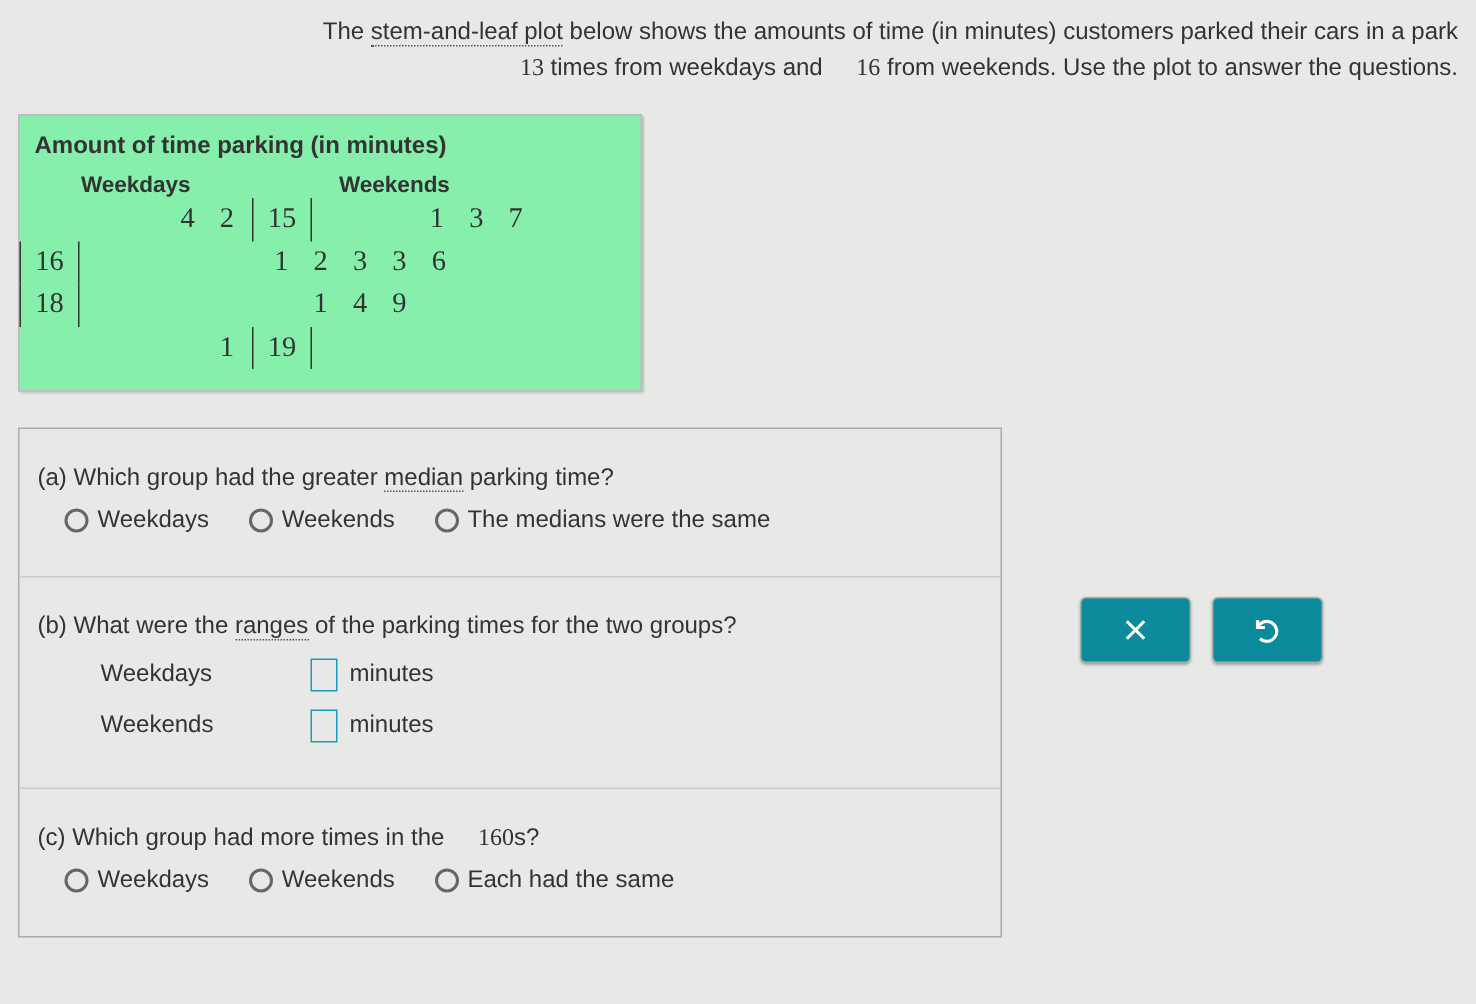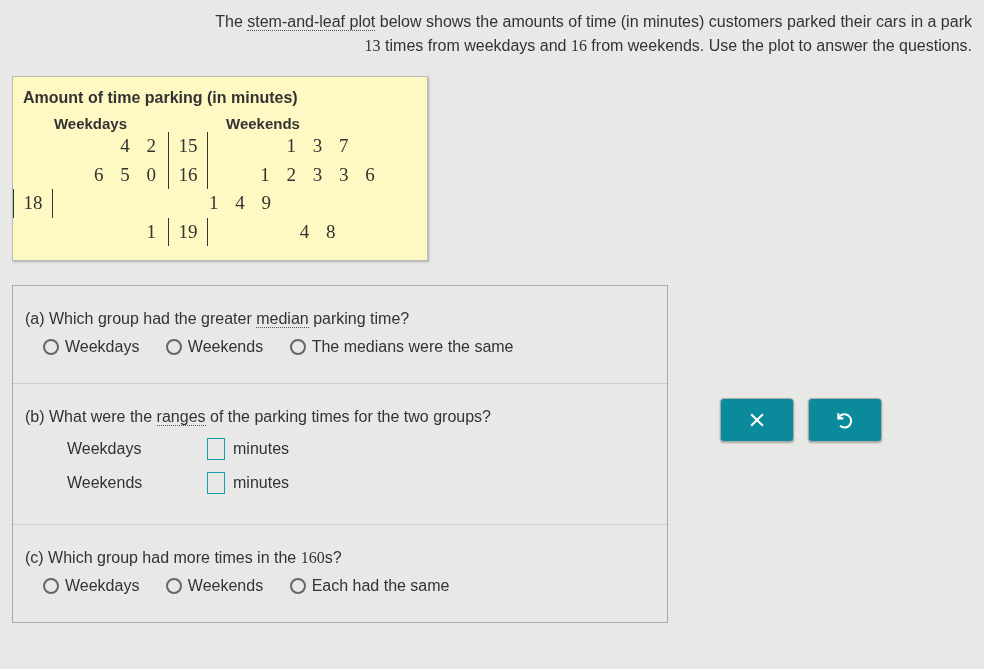--- a/index.html
+++ b/index.html
@@ -7,25 +7,25 @@
   font-family: Arial, Helvetica, sans-serif;
   background: #e8e8e6;
   width: 984px;
   height: 669px;
   color: #333;
   font-size: 16px;
   padding: 10px 12px;
   position: relative;
 }
 .intro { line-height: 1.5; margin-bottom: 18px; text-align: right; }
-.nmath { font-family: "Times New Roman", serif; }
+.nmath { font-family: "Times New Roman", serif; margin-left: 18px; }
 .dotted { border-bottom: 1px dotted #555; }
 
 .plot-box {
-  background: #fef9c3;
+  background: #86efac;
   border: 1px solid #bbb;
   box-shadow: 1px 1px 2px rgba(0,0,0,0.25);
   width: 416px;
   padding: 12px 0 14px 0;
 }
 .plot-title { font-weight: bold; text-align: left; padding: 0 10px 8px 10px; font-size: 16px; }
 .plot-headers { display: flex; font-weight: bold; font-size: 15px; }
 .plot-h-left { flex: 0 0 155px; text-align: center; }
 .plot-h-stem { flex: 0 0 40px; }
 .plot-h-right { flex: 1; text-align: left; padding-left: 18px; }
@@ -86,32 +86,30 @@
     <div class="plot-h-left">Weekdays</div>
     <div class="plot-h-stem"></div>
     <div class="plot-h-right">Weekends</div>
   </div>
   <div class="plot-row">
     <div class="plot-left">4 2</div>
     <div class="plot-stem">15</div>
     <div class="plot-right">1 3 7</div>
   </div>
   <div class="plot-row">
-    <div class="plot-left">6 5 0</div>
     <div class="plot-stem">16</div>
     <div class="plot-right">1 2 3 3 6</div>
   </div>
   <div class="plot-row">
     <div class="plot-stem">18</div>
     <div class="plot-right">1 4 9</div>
   </div>
   <div class="plot-row">
     <div class="plot-left">1</div>
     <div class="plot-stem">19</div>
-    <div class="plot-right">4 8</div>
   </div>
 </div>
 
 <div class="questions">
   <div class="qpart">
     <span>(a) Which group had the greater </span><span class="dotted">median</span><span> parking time?</span>
     <div class="opts">
       <span class="opt">
           <span class="radio"></span>
           <span>Weekdays</span>

